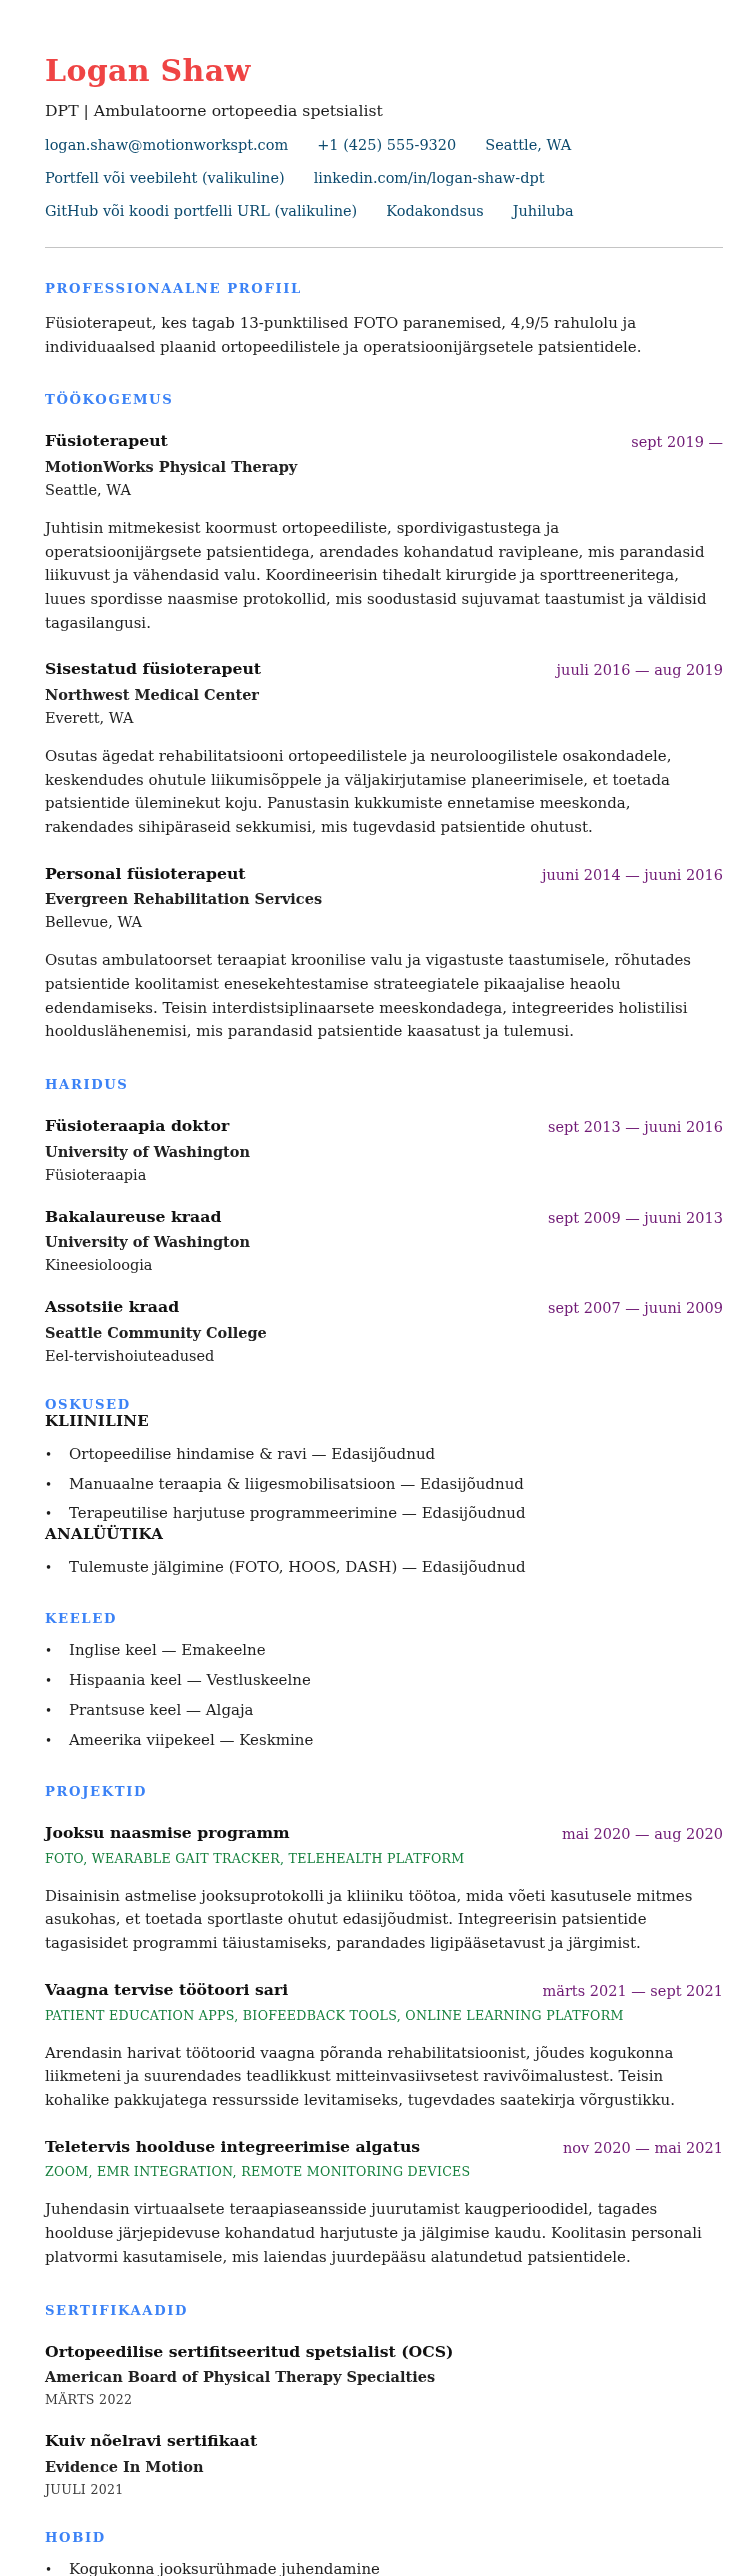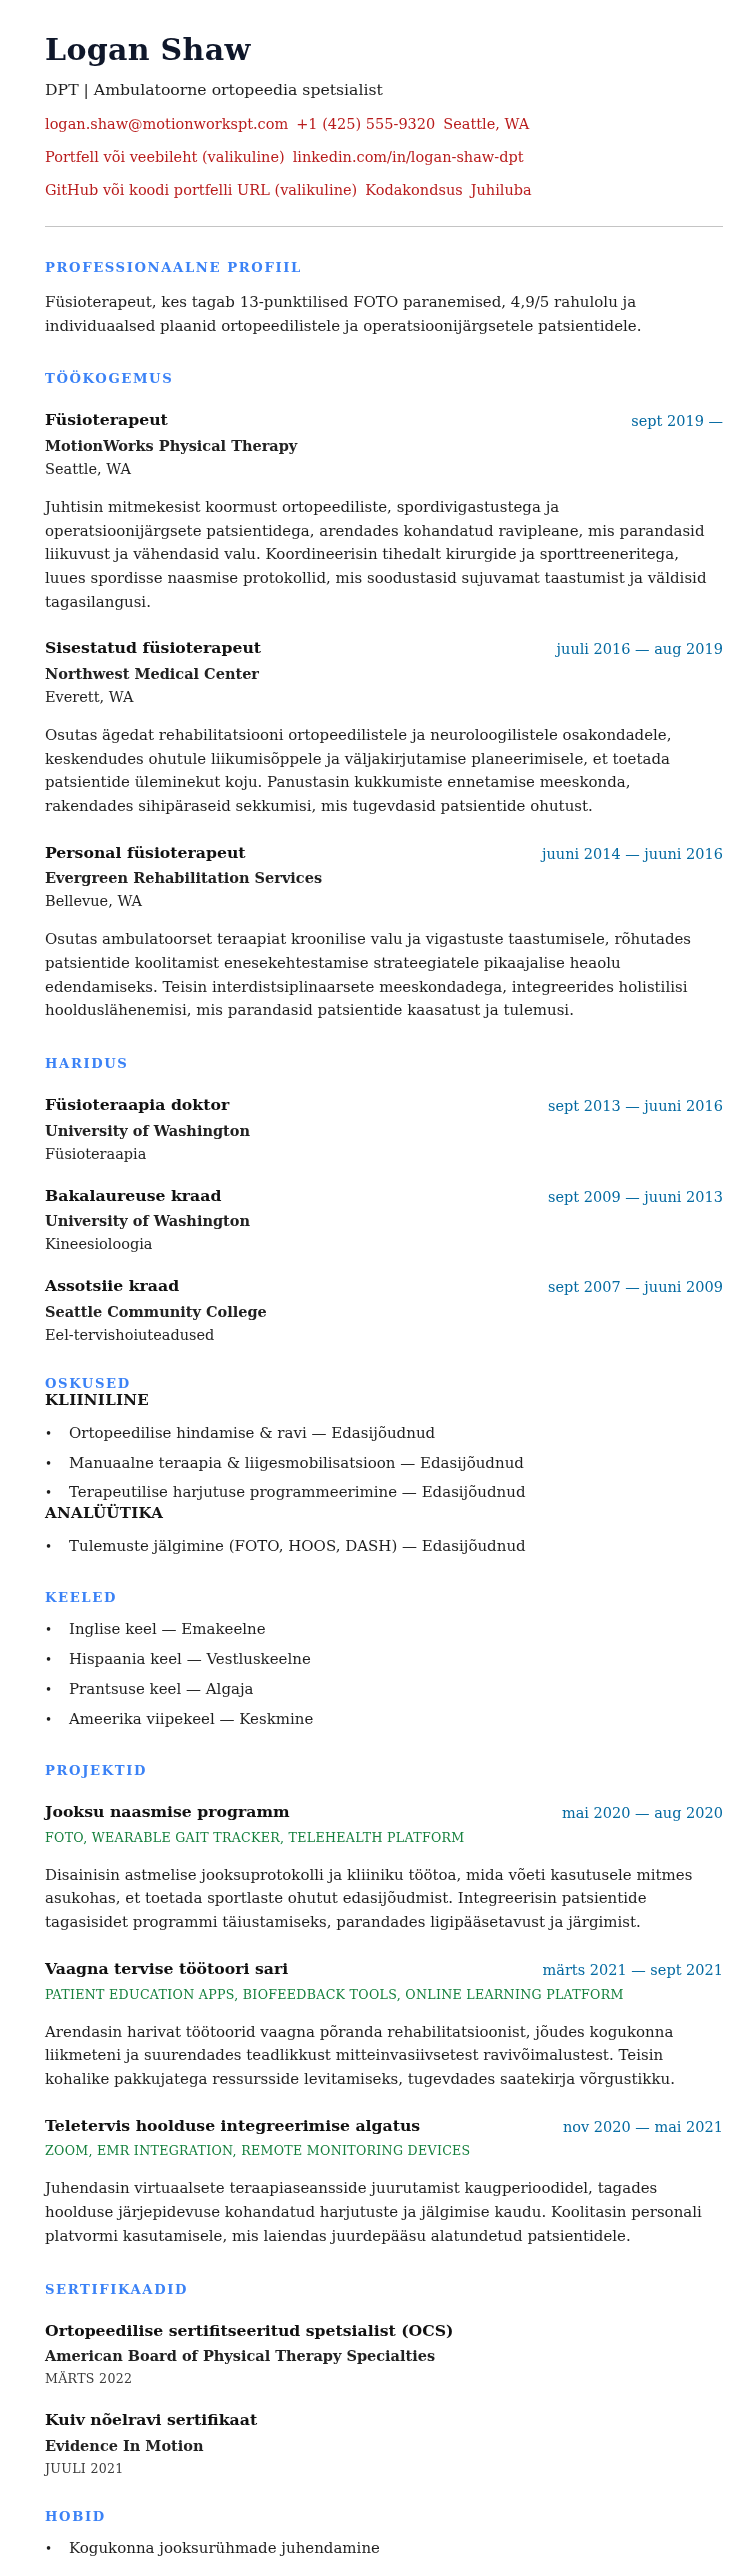--- a/index.html
+++ b/index.html
@@ -5,37 +5,37 @@
   * { margin: 0; padding: 0; box-sizing: border-box; }
   html, body { width: 756px; height: 2576px; overflow: hidden; }
   body {
     background: #ffffff;
     color: #1c1c1c;
     font-family: "DejaVu Serif", "Liberation Serif", serif;
   }
   .page { padding: 28px 33px 0 45px; }
 
   
-  .name { font-size: 30px; font-weight: bold; letter-spacing: 0.3px; margin-top: 4px; color: #0f172a; }
+  .name { font-size: 30px; font-weight: bold; letter-spacing: 0.3px; margin-top: 25px; color: #ef4444; }
   .subtitle { font-size: 15.7px; margin-top: 12.6px; color: #1d1d1d; }
-  .contact-row { display: flex; gap: 8px; margin-top: 17px; font-size: 14.5px; color: #b91c1c; }
+  .contact-row { display: flex; gap: 29px; margin-top: 17px; font-size: 14.5px; color: #0c4a6e; }
   .header-rule { border: none; border-top: 1.3px solid #c4c4c4; margin-top: 28px; }
 
   
   .section-heading {
     font-size: 13.2px; font-weight: bold; letter-spacing: 1.6px;
     margin-top: 33px; color: #3b82f6;
   }
   .para { font-size: 15px; line-height: 1.58; margin-top: 16.4px; color: #1e1e1e; max-width: 671px; }
 
   
   .entry { margin-top: 24px; }
   .entry-head { display: flex; justify-content: space-between; align-items: flex-end; }
   .entry-title { font-size: 15.7px; font-weight: bold; color: #111; }
-  .entry-dates { font-size: 14.5px; color: #0369a1; white-space: nowrap; }
+  .entry-dates { font-size: 14.5px; color: #701a75; white-space: nowrap; }
   .entry-sub { font-size: 14.5px; margin-top: 7.6px; color: #222; font-weight: bold; }
   .entry-sub2 { font-size: 14.5px; margin-top: 7px; color: #222; }
   .entry-tools { font-size: 12.6px; letter-spacing: 0.3px; margin-top: 8.8px; color: #15803d; }
   .entry-datecaps { font-size: 12.6px; letter-spacing: 0.3px; margin-top: 7px; color: #3a3a3a; }
   .entry .para { margin-top: 19px; }
 
   
   .group-heading { font-size: 15px; font-weight: bold; color: #151515; letter-spacing: 0.3px; }
 
   

